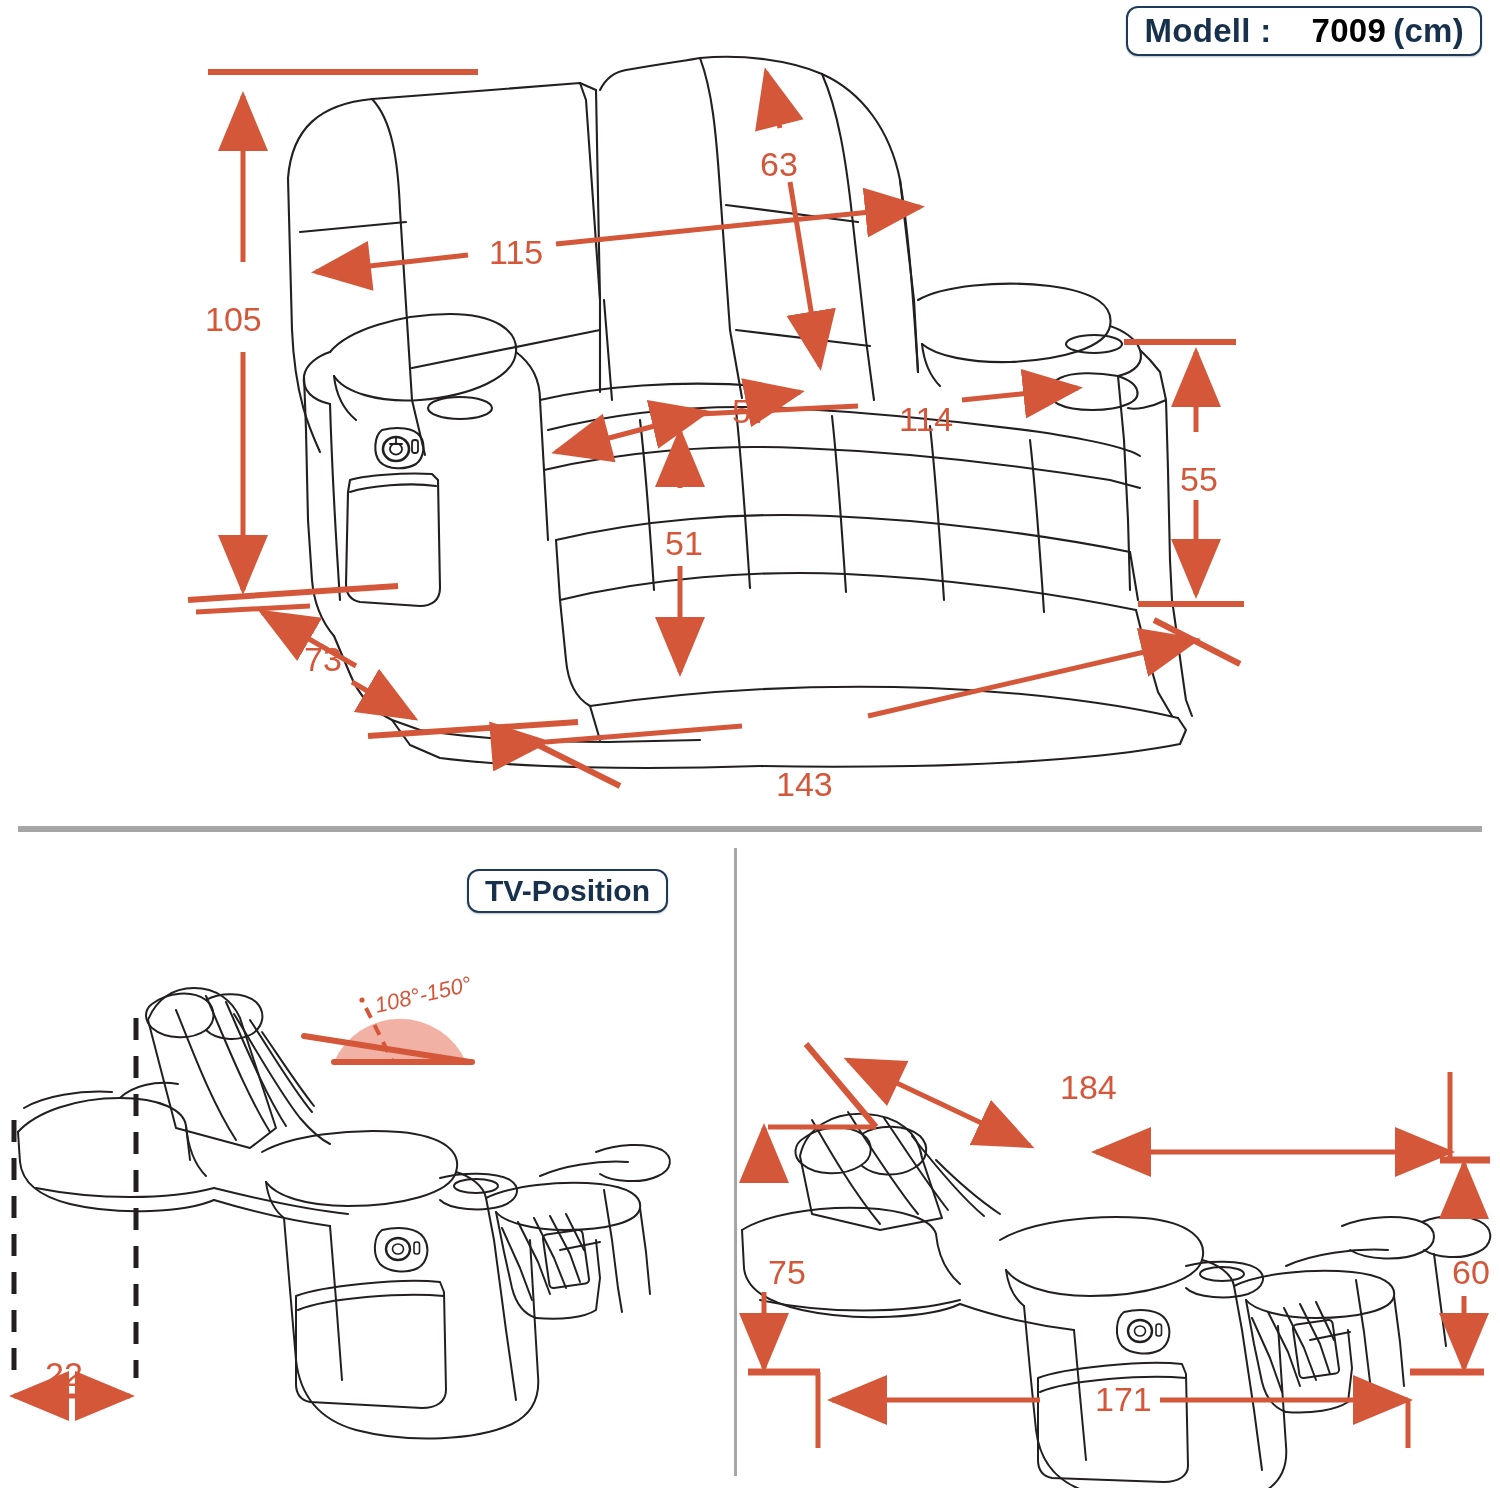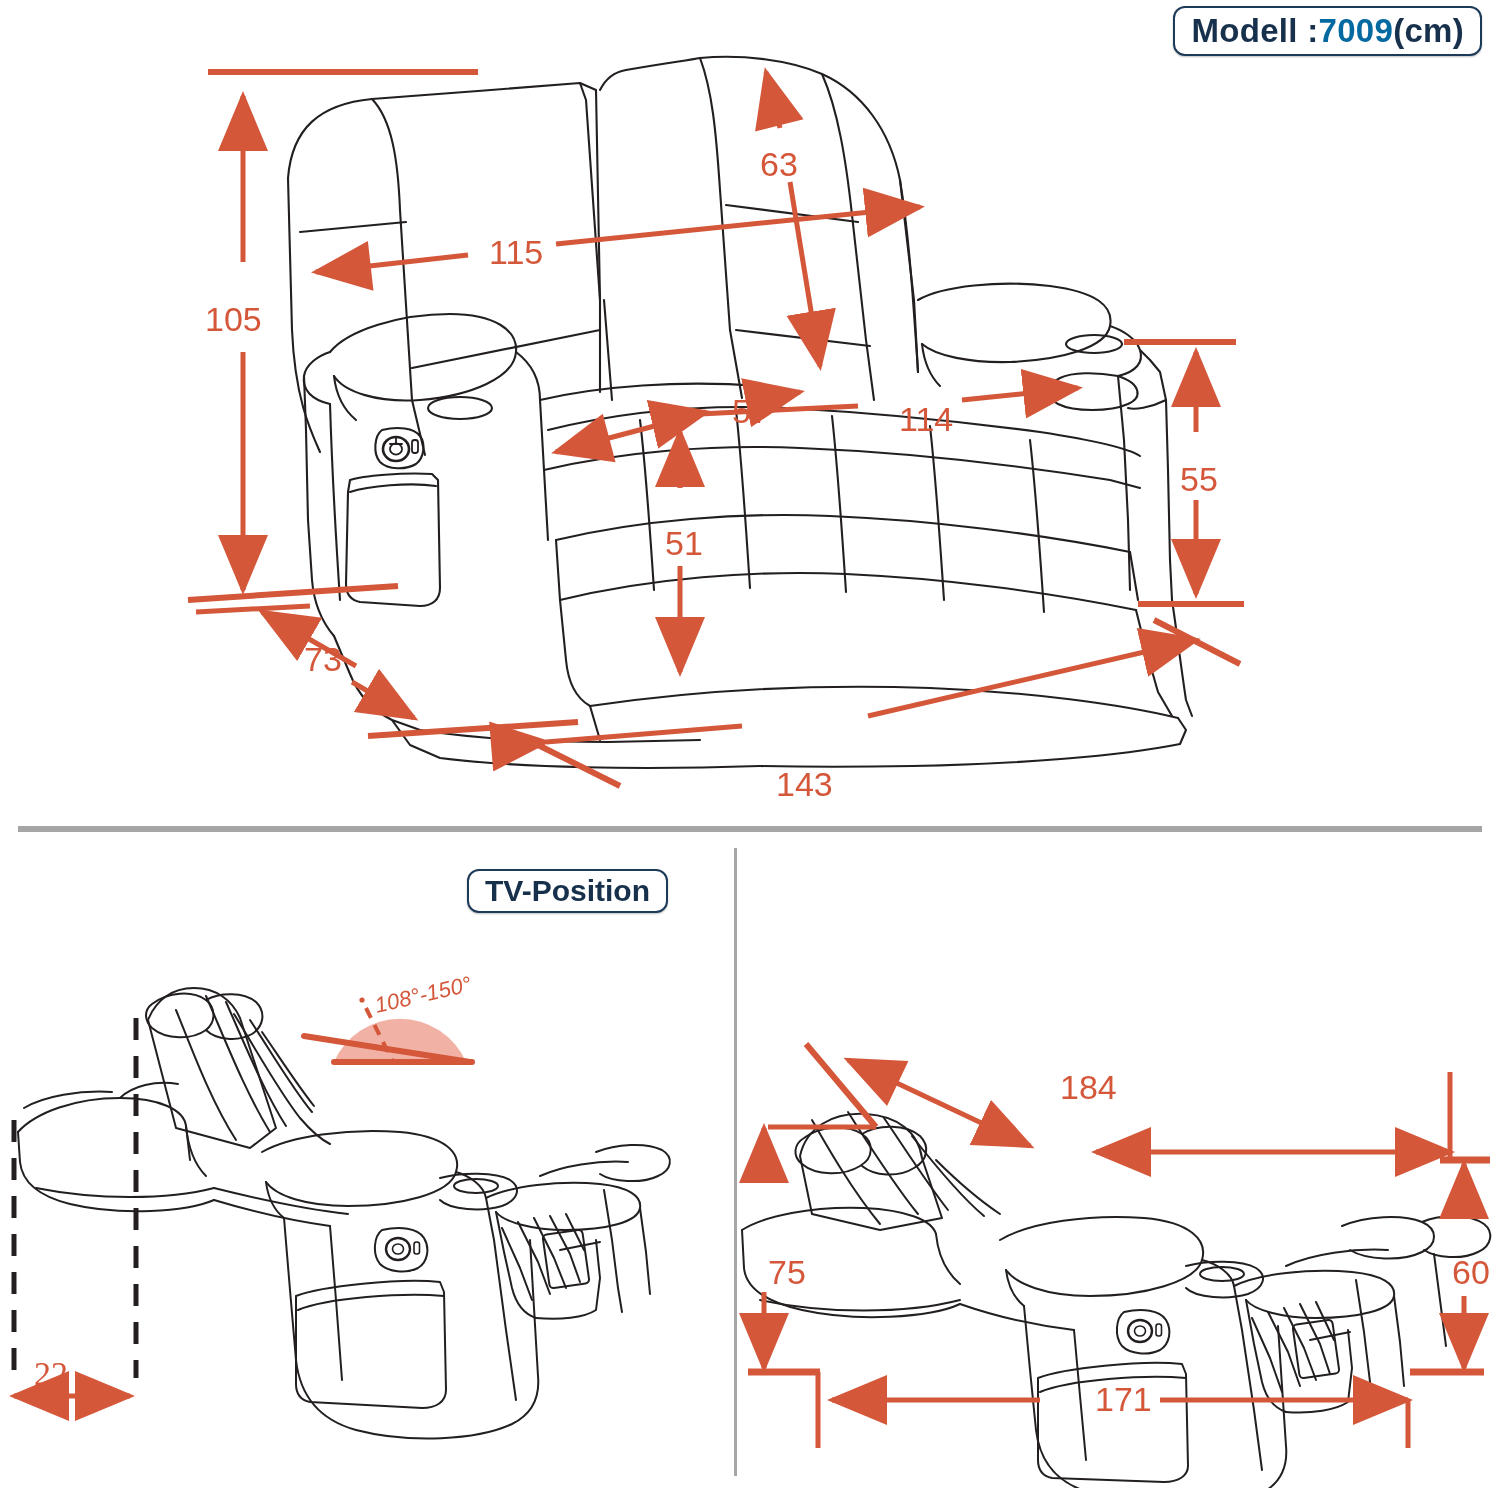--- a/index.html
+++ b/index.html
@@ -5,22 +5,22 @@
   html,body{margin:0;padding:0;background:#fff;}
   body{width:1500px;height:1488px;position:relative;font-family:"Liberation Sans",sans-serif;overflow:hidden;}
   #root{position:absolute;inset:0;}
   svg.layer{position:absolute;left:0;top:0;width:1500px;height:1488px;}
   .label-box{
     position:absolute;border:2px solid #1d3b58;border-radius:12px;background:#fff;
     display:flex;align-items:center;justify-content:center;
     color:#17314c;font-weight:bold;font-family:"Liberation Sans",sans-serif;
     box-shadow:0 1px 2px rgba(0,0,0,.25);
   }
-  #model-box{right:18px;top:6px;padding:4px 16px;font-size:33px;letter-spacing:.3px;}
-  #model-box .accent{color:#0369a1;}
+  #model-box{right:18px;top:6px;padding:4px 16px;font-size:33px;letter-spacing:.3px;gap:7px;}
+  #model-box .accent{color:#000000;margin-left:33px;}
   #tv-box{left:467px;top:855px;padding:3px 16px;font-size:30px;margin-top:14px;}
   #liege-box{left:1172px;top:855px;padding:3px 16px;font-size:30px;}
   .dim{position:absolute;color:#d4573a;font-size:34px;font-weight:400;font-family:"Liberation Sans",sans-serif;white-space:nowrap;}
   .dim.small{font-size:22px;font-style:italic;}
 </style>
 </head>
 <body>
 
 <div id="root">
 
@@ -320,21 +320,21 @@
   <div class="dim" style="left:205px;top:300px;">105</div>
   <div class="dim" style="left:489px;top:233px;">115</div>
   <div class="dim" style="left:760px;top:145px;">63</div>
   <div class="dim" style="left:732px;top:392px;">57</div>
   <div class="dim" style="left:899px;top:400px;">114</div>
   <div class="dim" style="left:665px;top:524px;">51</div>
   <div class="dim" style="left:1180px;top:460px;">55</div>
   <div class="dim" style="left:304px;top:640px;">73</div>
   <div class="dim" style="left:776px;top:718px;margin-top:47px;">143</div>
 
-  <div class="dim" style="left:34px;top:1355px;font-family:Liberation Serif, serif;">22</div>
+  <div class="dim" style="left:45px;top:1355px;">22</div>
   <div class="dim small" style="left:374px;top:982px;transform:rotate(-13deg);">108°-150°</div>
 
   <div class="dim" style="left:1060px;top:1068px;">184</div>
   <div class="dim" style="left:768px;top:1253px;">75</div>
   <div class="dim" style="left:1452px;top:1253px;">60</div>
   <div class="dim" style="left:1095px;top:1380px;">171</div>
 
 </div>
 
 </body></html>

